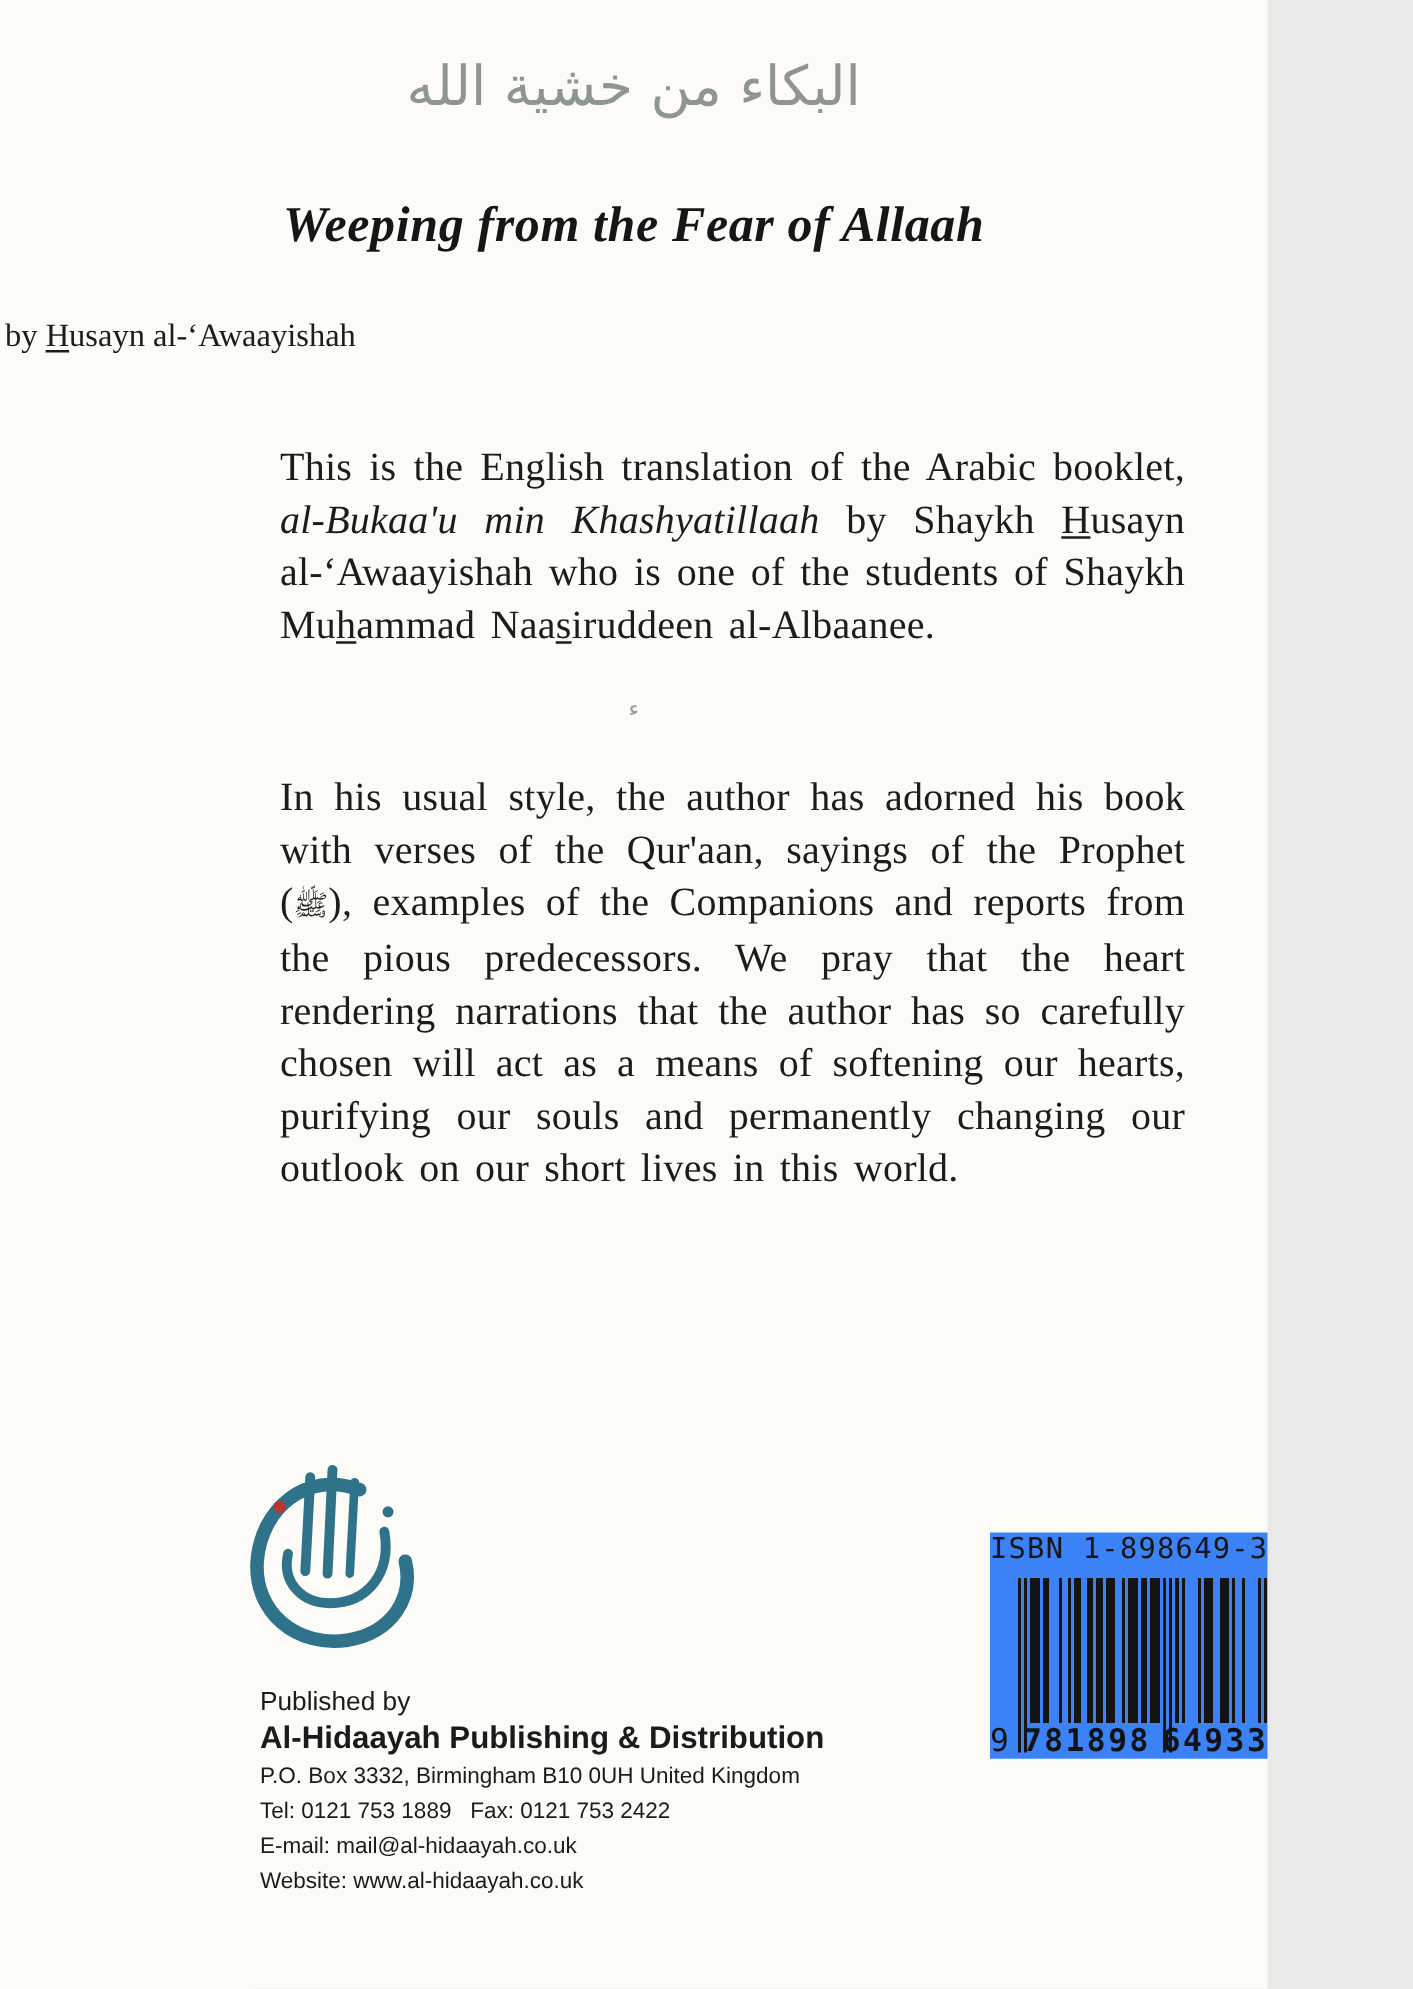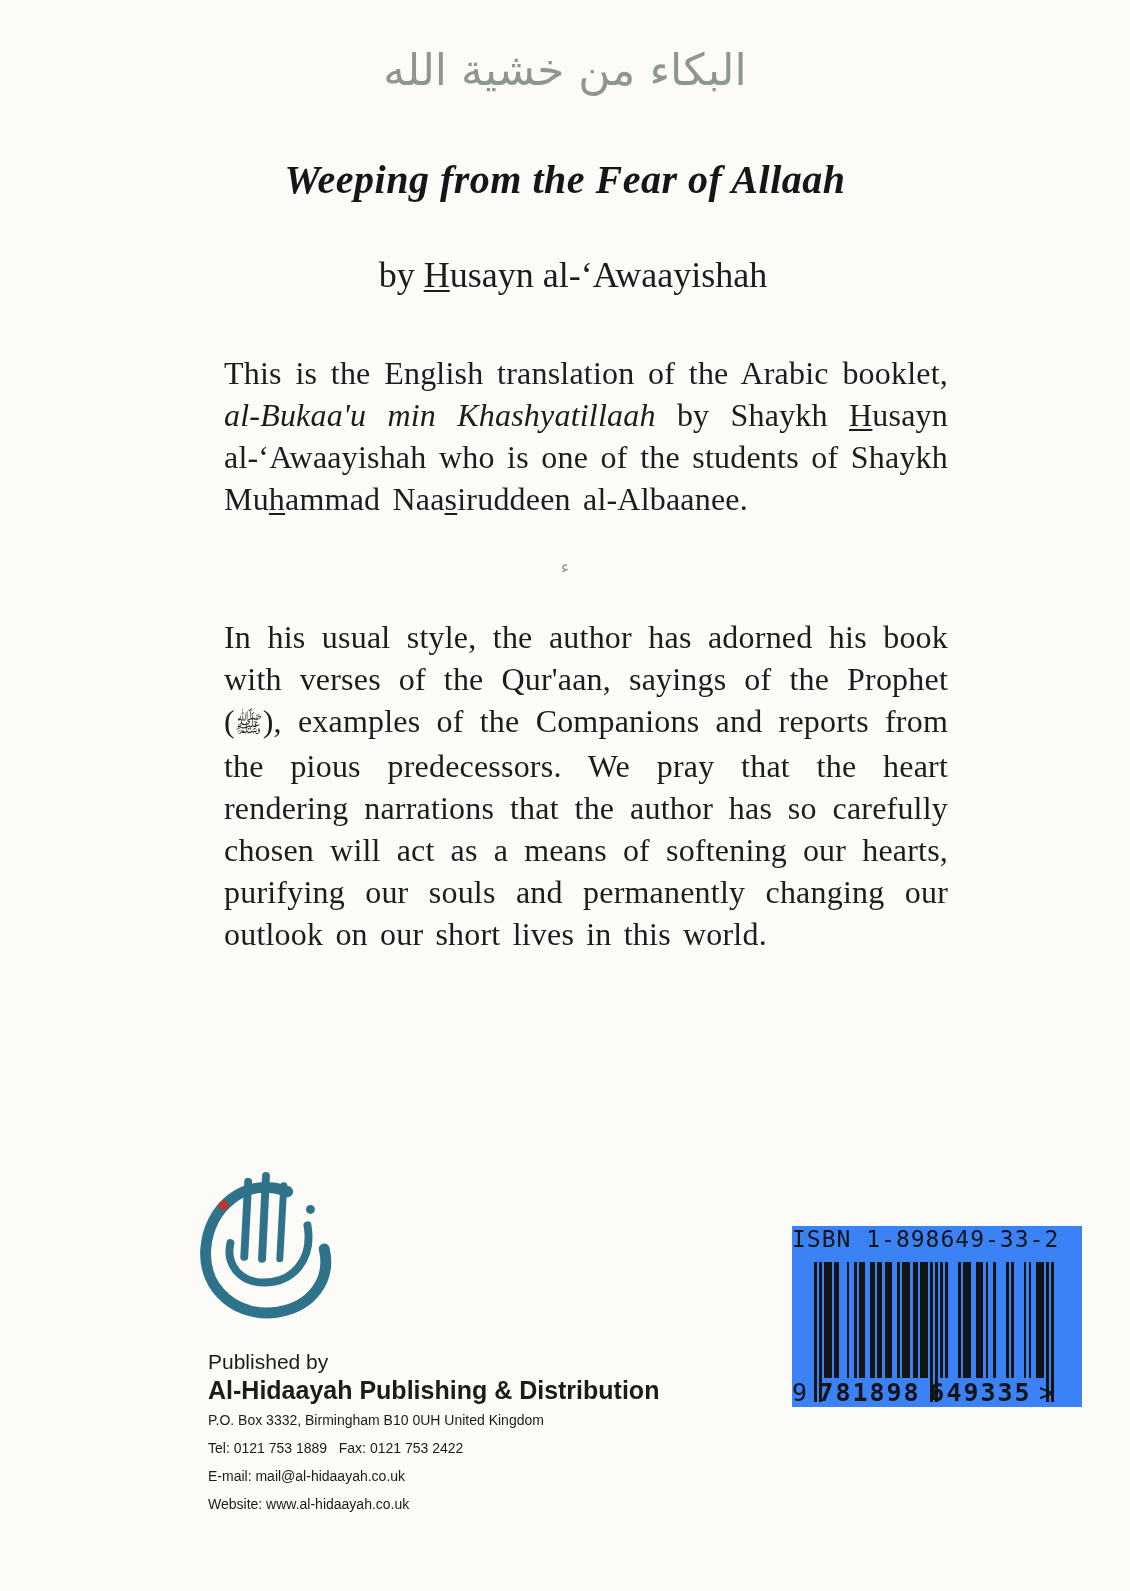--- a/index.html
+++ b/index.html
@@ -1,30 +1,30 @@
 <!DOCTYPE html>
 <html><head>
 <meta charset="utf-8">
 <style>
   html,body{margin:0;padding:0;background:#e9e9e7;}
   .page{
-    position:relative;width:1130px;height:1591px;background:#fcfbf8;
+    position:relative;width:1014px;height:1591px;background:#fcfbf8;
     font-family:"Liberation Serif", serif;color:#1e1e1e;overflow:hidden;
   }
   .arabic-title{
     position:absolute;top:44px;left:0;right:0;text-align:center;
     font-family:"DejaVu Sans", sans-serif;font-size:44px;color:#8e978f;
   }
   .title{
     position:absolute;top:156px;left:0;right:0;margin:0;text-align:center;
     font-size:40px;font-style:italic;font-weight:700;letter-spacing:.5px;color:#161616;
   }
   .byline{
-    position:absolute;top:254px;left:16px;right:0;text-align:center;
-    font-size:36px;color:#1c1c1c;
+    position:absolute;top:254px;left:4px;right:0;text-align:left;
+    font-size:26px;color:#1c1c1c;
   }
   .body{
     position:absolute;left:208px;width:724px;margin:16px;
     font-size:32px;line-height:42px;letter-spacing:.2px;word-spacing:4px;
     text-align:justify;color:#1c1c1c;
   }
   .para1{top:336px;}
   .para2{top:600px;}
   .divider{
     position:absolute;top:556px;left:0;right:0;text-align:center;
@@ -33,21 +33,21 @@
   .run-i{font-style:italic;}
   .run-u{text-decoration:underline;text-underline-offset:3px;text-decoration-thickness:1.5px;}
   .run-saw{font-size:.72em;}
   .logo{position:absolute;left:190px;top:1168px;width:150px;height:158px;}
   .pub{
     position:absolute;left:208px;top:1320px;width:520px;
     font-family:"Liberation Sans", sans-serif;color:#1b1b1b;
   }
   .pub-by{font-size:21px;line-height:27px;margin-top:28px;}
   .pub-name{font-size:25px;font-weight:700;line-height:31px;}
-  .pub-line{font-size:14px;line-height:28px;white-space:pre-wrap;}
+  .pub-line{font-size:18px;line-height:28px;white-space:pre-wrap;}
   .isbn-block{position:absolute;left:792px;top:1226px;width:290px;background:#3b82f6;}
   .isbn-label{
     font-family:"DejaVu Sans Mono", monospace;font-size:23px;letter-spacing:1px;
     color:#151515;white-space:nowrap;
   }
   .barcode{display:block;width:240px;height:140px;margin-left:22px;margin-top:10px;}
   .barcode-digits{
     display:flex;width:240px;margin-left:22px;margin-top:-24px;
     font-family:"DejaVu Sans Mono", monospace;font-size:25px;color:#131313;
   }

